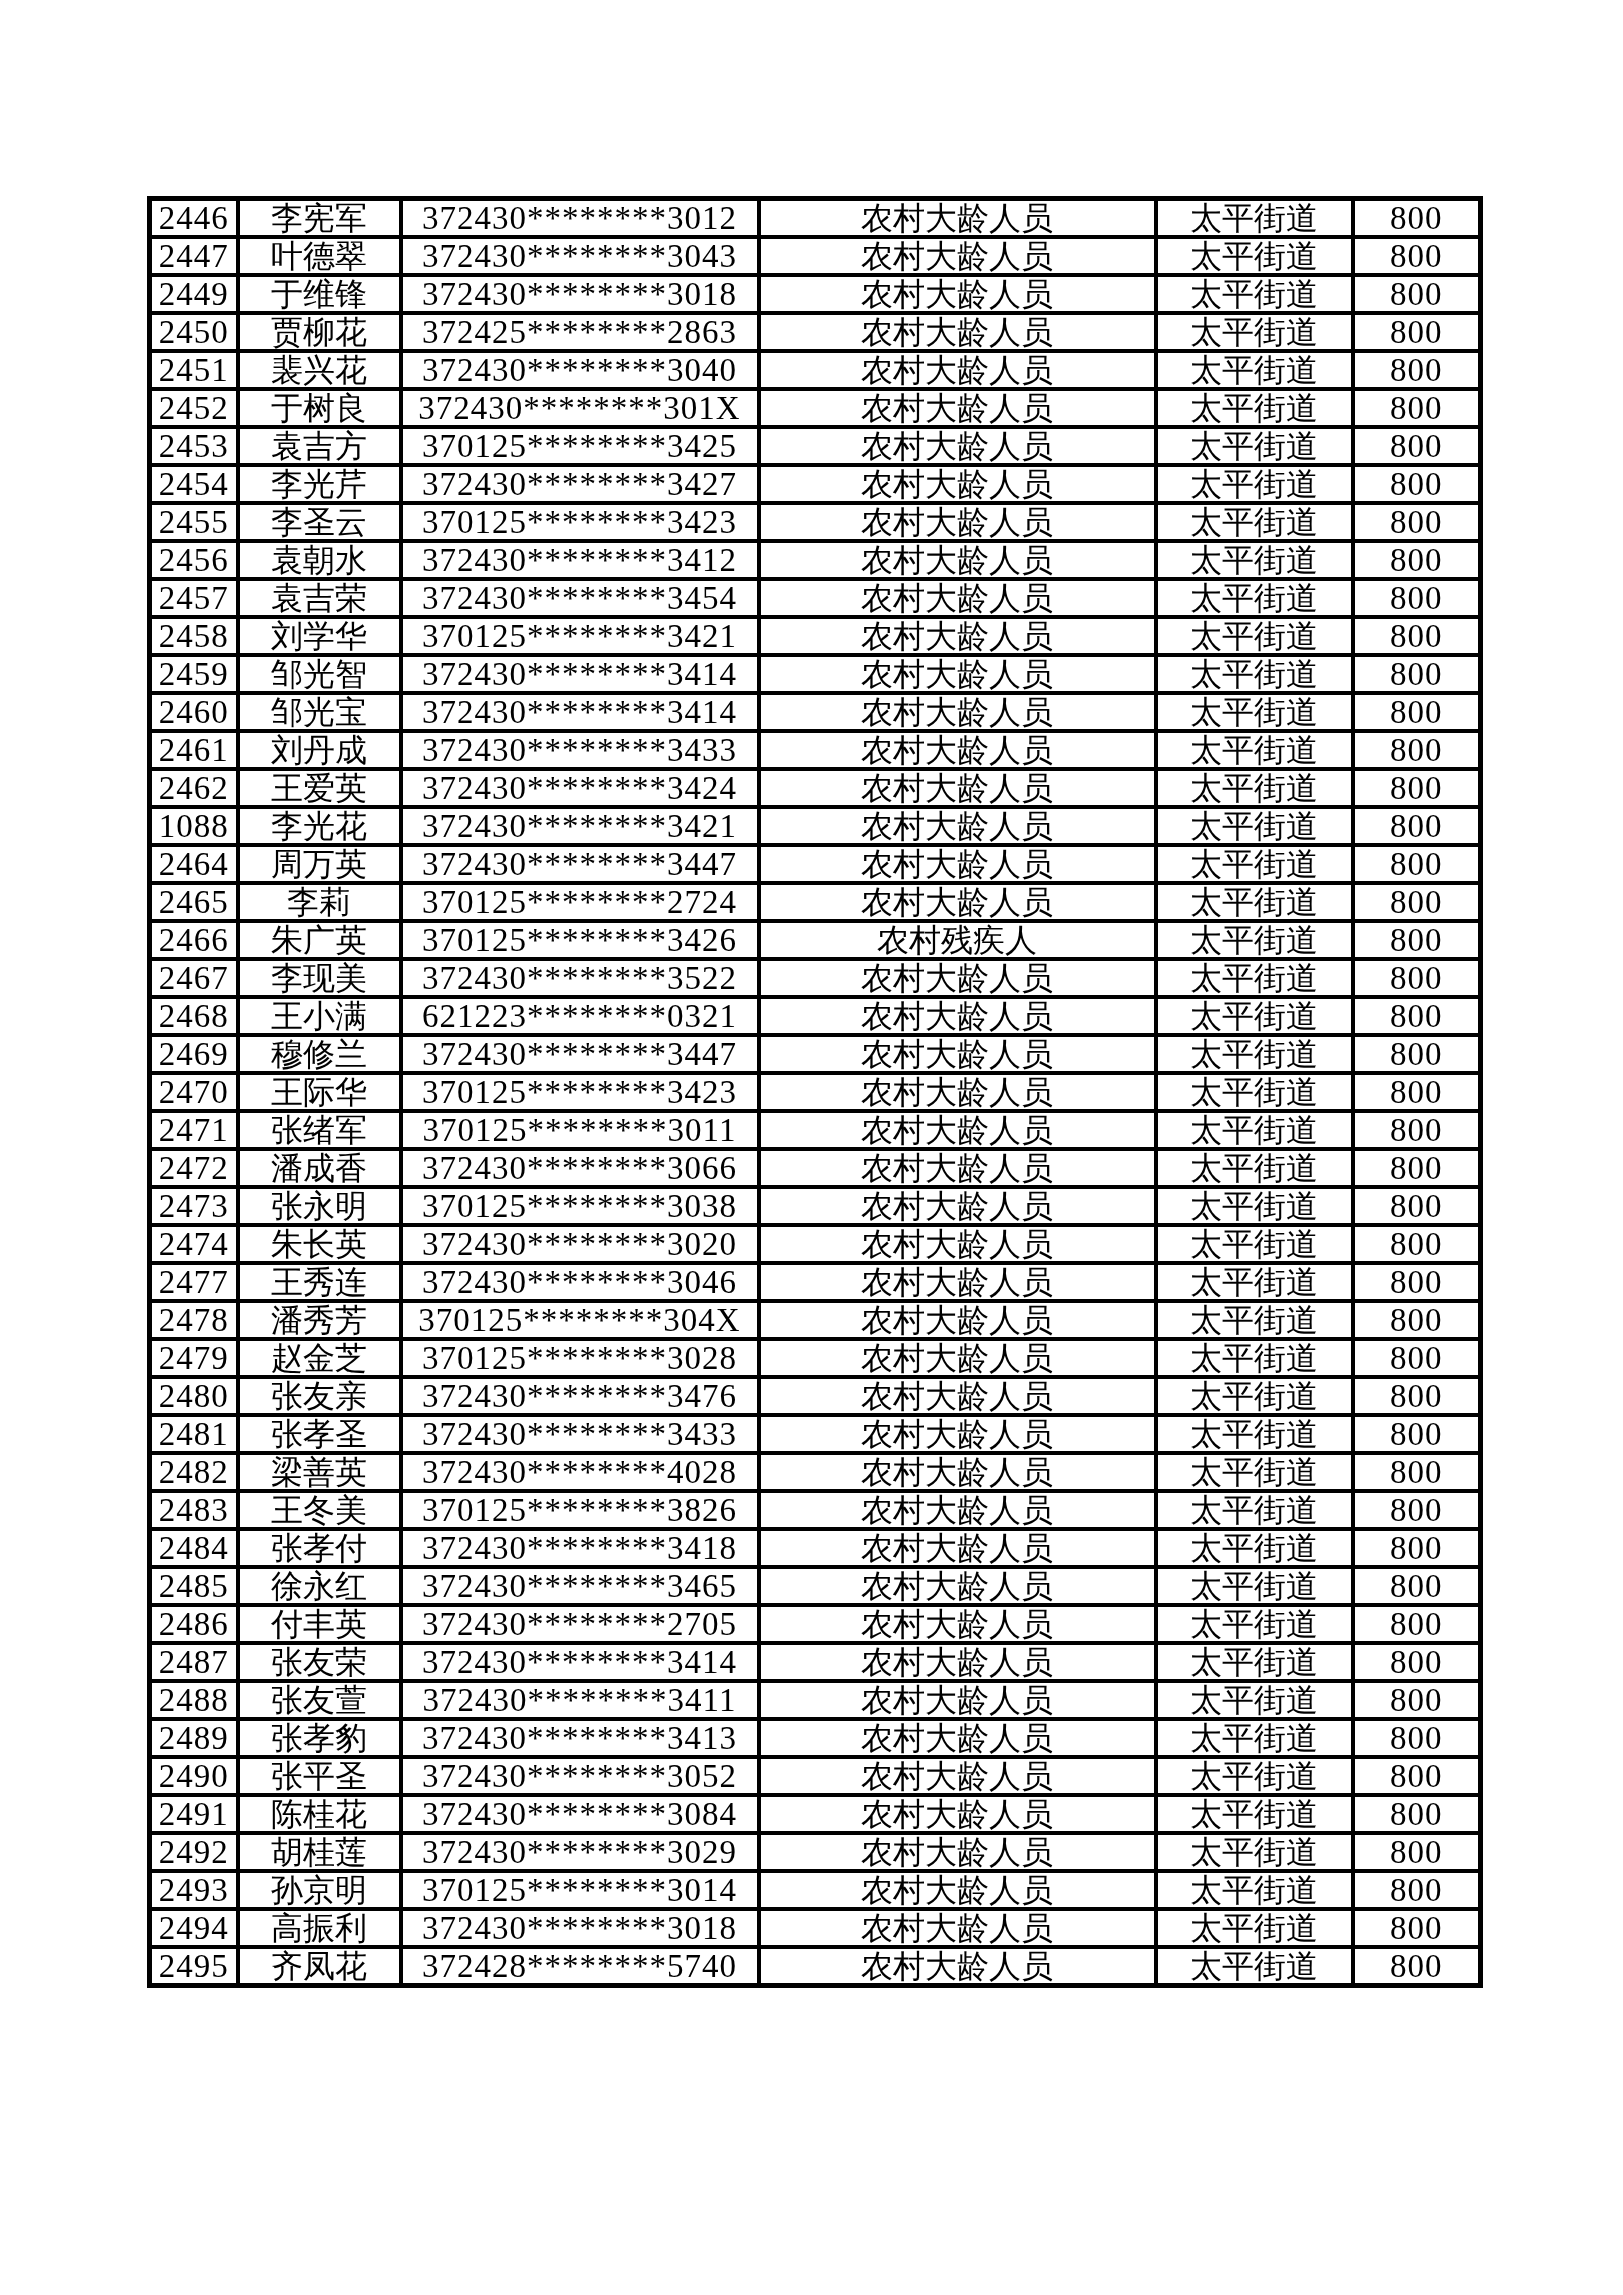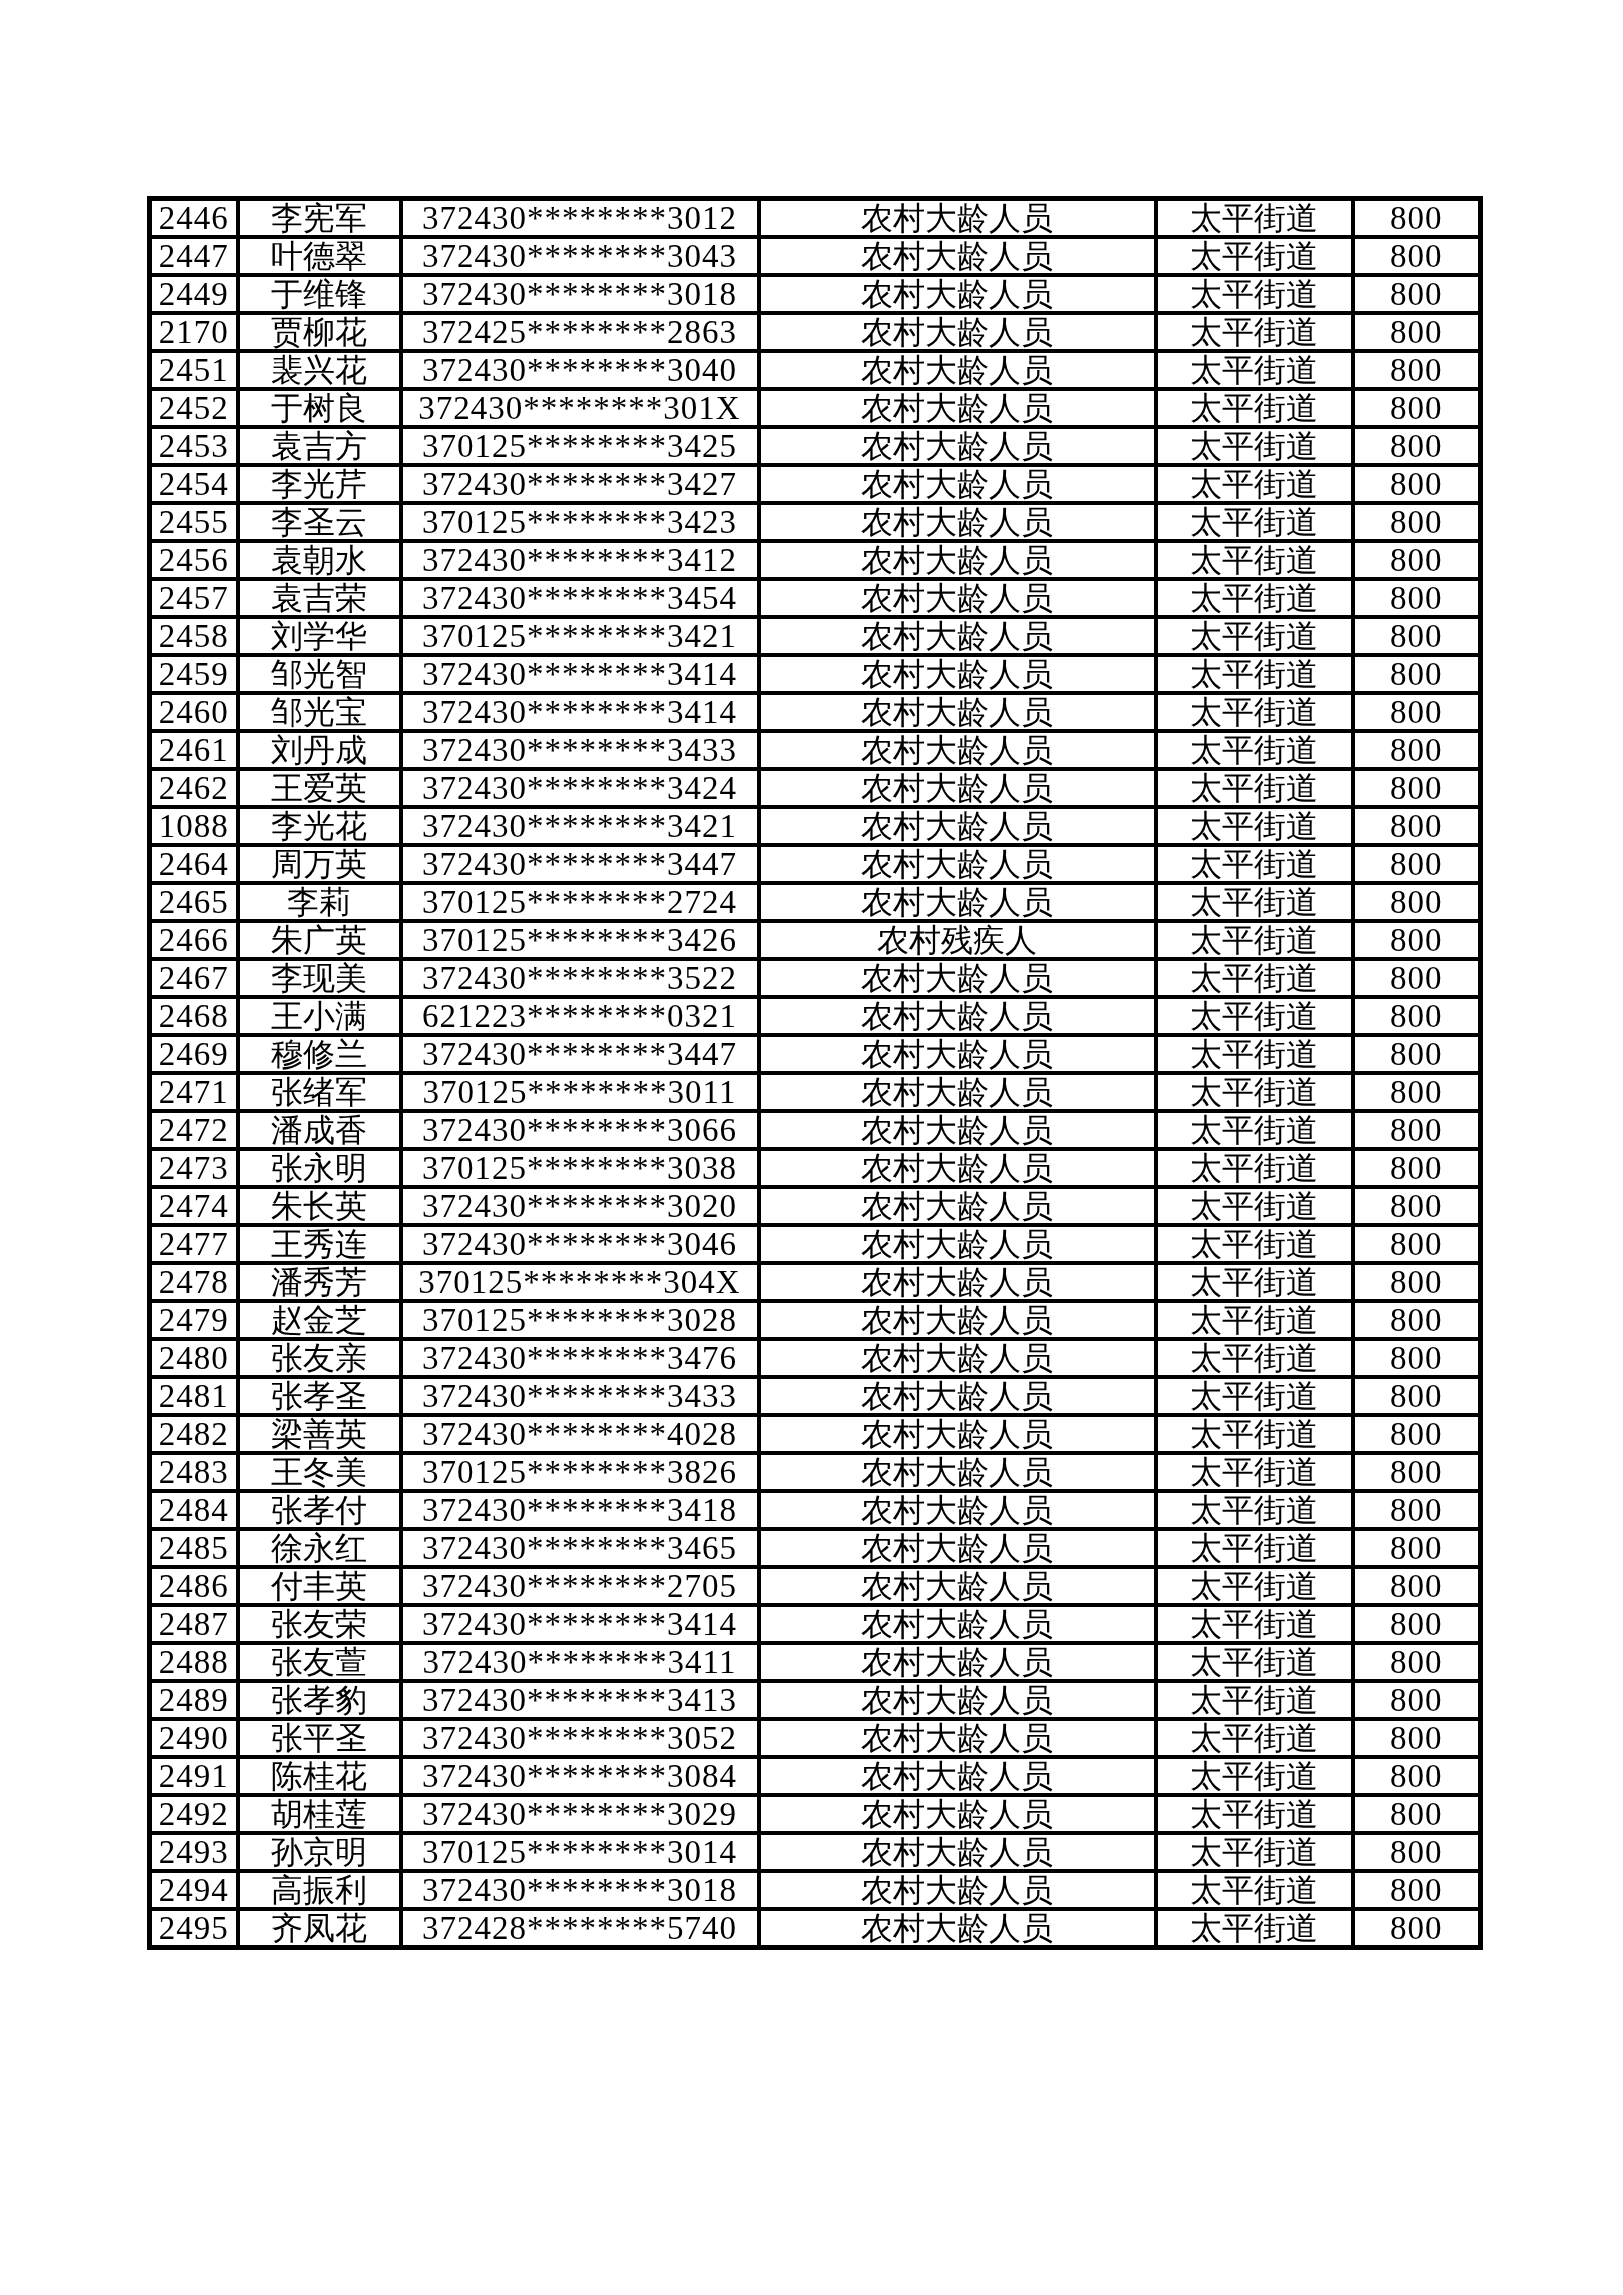--- a/index.html
+++ b/index.html
@@ -75,21 +75,21 @@
         </tr>
         <tr>
           <td class="cell-seq">2449</td>
           <td class="cell-name">于维锋</td>
           <td class="cell-id_number">372430********3018</td>
           <td class="cell-category">农村大龄人员</td>
           <td class="cell-street">太平街道</td>
           <td class="cell-amount">800</td>
         </tr>
         <tr>
-          <td class="cell-seq">2170</td>
+          <td class="cell-seq">2450</td>
           <td class="cell-name">贾柳花</td>
           <td class="cell-id_number">372425********2863</td>
           <td class="cell-category">农村大龄人员</td>
           <td class="cell-street">太平街道</td>
           <td class="cell-amount">800</td>
         </tr>
         <tr>
           <td class="cell-seq">2451</td>
           <td class="cell-name">裴兴花</td>
           <td class="cell-id_number">372430********3040</td>
@@ -230,20 +230,28 @@
           <td class="cell-name">王小满</td>
           <td class="cell-id_number">621223********0321</td>
           <td class="cell-category">农村大龄人员</td>
           <td class="cell-street">太平街道</td>
           <td class="cell-amount">800</td>
         </tr>
         <tr>
           <td class="cell-seq">2469</td>
           <td class="cell-name">穆修兰</td>
           <td class="cell-id_number">372430********3447</td>
+          <td class="cell-category">农村大龄人员</td>
+          <td class="cell-street">太平街道</td>
+          <td class="cell-amount">800</td>
+        </tr>
+        <tr>
+          <td class="cell-seq">2470</td>
+          <td class="cell-name">王际华</td>
+          <td class="cell-id_number">370125********3423</td>
           <td class="cell-category">农村大龄人员</td>
           <td class="cell-street">太平街道</td>
           <td class="cell-amount">800</td>
         </tr>
         <tr>
           <td class="cell-seq">2471</td>
           <td class="cell-name">张绪军</td>
           <td class="cell-id_number">370125********3011</td>
           <td class="cell-category">农村大龄人员</td>
           <td class="cell-street">太平街道</td>

